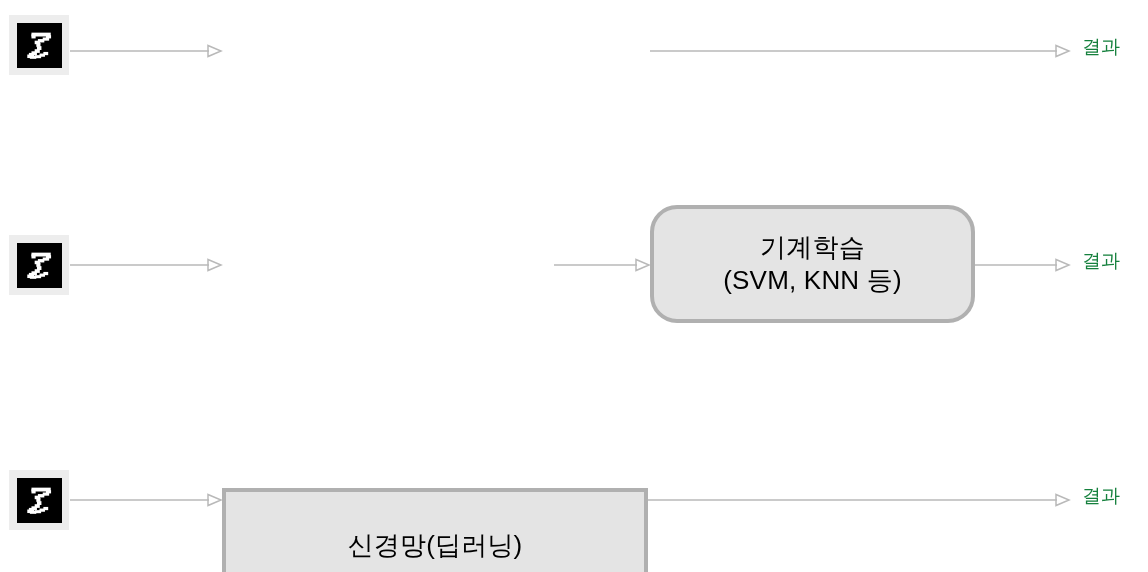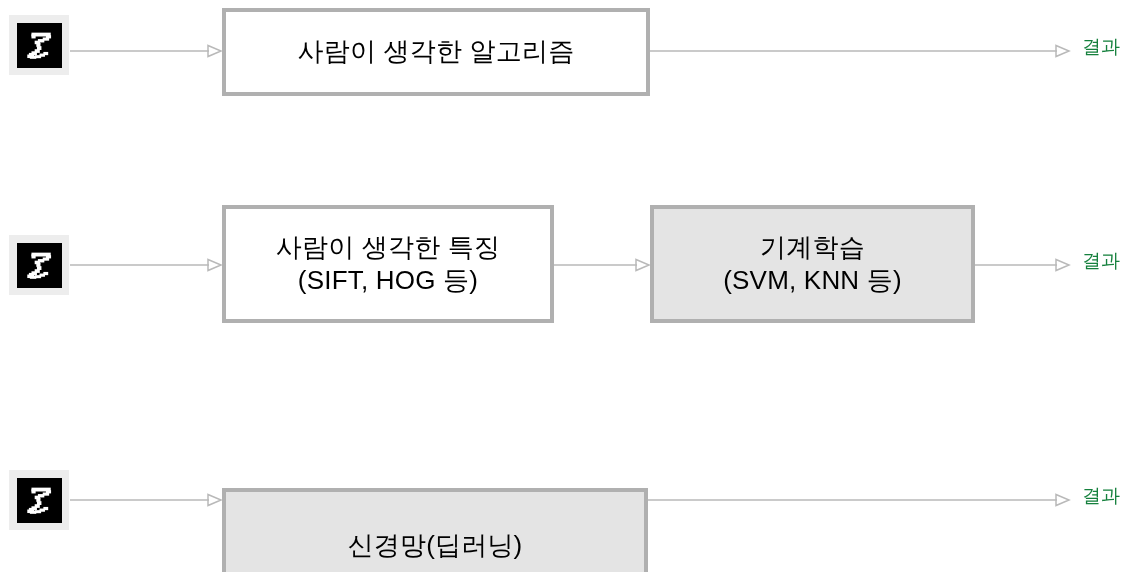--- a/index.html
+++ b/index.html
@@ -116,23 +116,20 @@
       </div>
     </div>
 
     <div class="connector" style="left:70px; top:44px; width:152px;">
       <svg width="152" height="14" viewBox="0 0 152 14">
         <line x1="0" y1="7" x2="139" y2="7" stroke="#b9b9b9" stroke-width="1.6"></line>
         <polygon points="138,1.5 151,7 138,12.5" fill="none" stroke="#b9b9b9" stroke-width="1.5"></polygon>
       </svg>
     </div>
 
-    <div class="box white" style="left:222px; top:8px; width:428px; height:88px;">
-      <span class="box-label">사람이 생각한 알고리즘</span>
-    </div>
 
     <div class="connector" style="left:650px; top:44px; width:420px;">
       <svg width="420" height="14" viewBox="0 0 420 14">
         <line x1="0" y1="7" x2="407" y2="7" stroke="#b9b9b9" stroke-width="1.6"></line>
         <polygon points="406,1.5 419,7 406,12.5" fill="none" stroke="#b9b9b9" stroke-width="1.5"></polygon>
       </svg>
     </div>
 
     <div class="result" style="left:1082px; top:37px;">결과</div>
   </div>
@@ -164,33 +161,29 @@
       </div>
     </div>
 
     <div class="connector" style="left:70px; top:63px; width:152px;">
       <svg width="152" height="14" viewBox="0 0 152 14">
         <line x1="0" y1="7" x2="139" y2="7" stroke="#b9b9b9" stroke-width="1.6"></line>
         <polygon points="138,1.5 151,7 138,12.5" fill="none" stroke="#b9b9b9" stroke-width="1.5"></polygon>
       </svg>
     </div>
 
-    <div class="box white" style="left:222px; top:10px; width:332px; height:118px;">
-      <span class="box-label">사람이 생각한 특징
-(SIFT, HOG 등)</span>
-    </div>
 
     <div class="connector" style="left:554px; top:63px; width:96px;">
       <svg width="96" height="14" viewBox="0 0 96 14">
         <line x1="0" y1="7" x2="83" y2="7" stroke="#b9b9b9" stroke-width="1.6"></line>
         <polygon points="82,1.5 95,7 82,12.5" fill="none" stroke="#b9b9b9" stroke-width="1.5"></polygon>
       </svg>
     </div>
 
-    <div class="box gray" style="left:650px; top:10px; width:325px; height:118px;">
+    <div class="box gray" style="left:650px; top:10px; width:325px; height:118px;border-radius:27px;">
       <span class="box-label">기계학습
 (SVM, KNN 등)</span>
     </div>
 
     <div class="connector" style="left:975px; top:63px; width:95px;">
       <svg width="95" height="14" viewBox="0 0 95 14">
         <line x1="0" y1="7" x2="82" y2="7" stroke="#b9b9b9" stroke-width="1.6"></line>
         <polygon points="81,1.5 94,7 81,12.5" fill="none" stroke="#b9b9b9" stroke-width="1.5"></polygon>
       </svg>
     </div>

